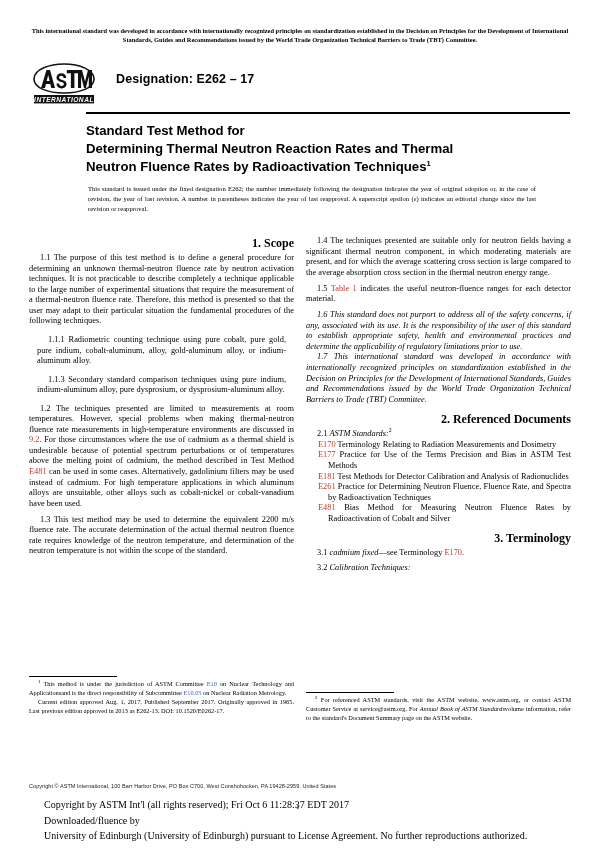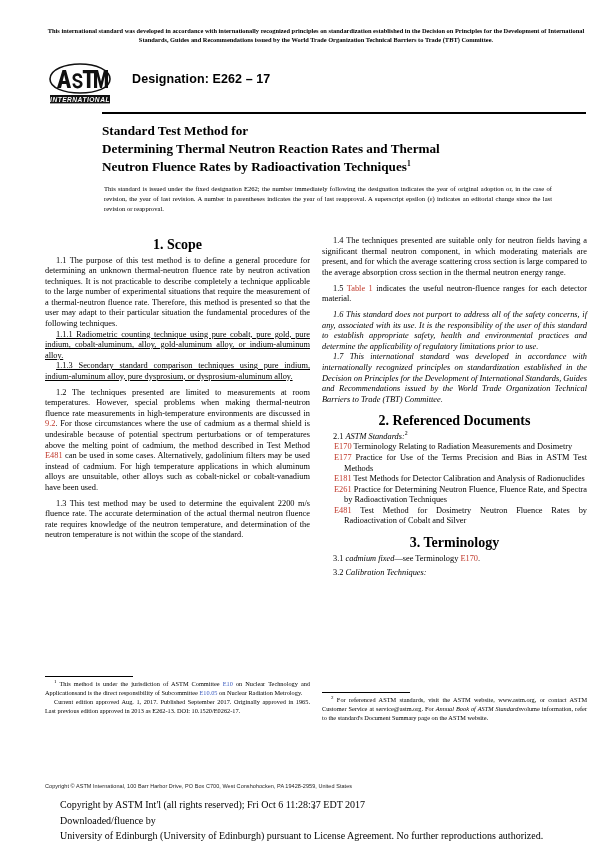--- a/index.html
+++ b/index.html
@@ -10,21 +10,21 @@
   body {
     width: 600px;
     height: 850px;
     position: relative;
     font-family: "Liberation Serif", "DejaVu Serif", serif;
     color: #000000;
     overflow: hidden;
   }
   .page {
     position: absolute;
-    left: 16px; top: 0;
+    left: 0; top: 0;
     width: 548px;
     height: 850px;
     box-sizing: border-box;
     padding: 0;
   }
 
   
   .tbt-note {
     position: absolute;
     left: 30px;
@@ -72,21 +72,21 @@
     height: 1.6px;
     background: #000;
   }
 
   
   .title-block {
     position: absolute;
     left: 86px;
     top: 122px;
     width: 470px;
-    font-family: Liberation Serif, serif;
+    font-family: Liberation Sans, sans-serif;
     font-weight: bold;
     font-size: 13.2px;
     line-height: 1.36;
   }
   .title-block sup {
     font-size: 7.5px;
     vertical-align: super;
     line-height: 0;
   }
 
@@ -108,39 +108,38 @@
     width: 265px;
     font-size: 8.35px;
     line-height: 1.265;
     text-align: justify;
   }
   .col-left  { left: 29px; }
   .col-right { left: 306px; font-family: Liberation Serif, serif; }
 
   .sec-head {
     font-weight: bold;
-    font-size: 14px;
+    font-size: 12px;
     margin: 0 0 2px 0;
-    text-align: center;
+    text-align: right;
     text-indent: 0;
   }
   .sec-head.spaced { margin-top: 7px; }
 
   p.para {
     margin: 0;
     text-indent: 11px;
     text-align: justify;
     hyphens: auto;
   }
   p.para.gap { margin-top: 5.5px; }
   p.sub {
-    margin: 0;
+    margin: 8px;
     text-indent: 11px;
     text-align: justify;
-    text-decoration: underline;
   }
   p.ital { font-style: italic; }
   p.subhead {
     margin: 0;
     text-indent: 11px;
     text-align: left;
   }
   p.subhead .it { font-style: italic; }
   p.subhead sup { font-size: 5.8px; vertical-align: super; line-height: 0; }
 
@@ -253,21 +252,21 @@
     <p class="para ital gap">1.6 This standard does not purport to address all of the safety concerns, if any, associated with its use. It is the responsibility of the user of this standard to establish appropriate safety, health and environmental practices and determine the applicability of regulatory limitations prior to use.</p>
     <p class="para ital">1.7 This international standard was developed in accordance with internationally recognized principles on standardization established in the Decision on Principles for the Development of International Standards, Guides and Recommendations issued by the World Trade Organization Technical Barriers to Trade (TBT) Committee.</p>
 
     <div class="sec-head spaced">2.  Referenced Documents</div>
     <p class="subhead"><span>2.1 </span><span class="it">ASTM Standards:</span><sup>2</sup></p>
 
     <p class="ref-item"><span class="lnk">E170</span><span> Terminology Relating to Radiation Measurements and Dosimetry</span></p>
     <p class="ref-item"><span class="lnk">E177</span><span> Practice for Use of the Terms Precision and Bias in ASTM Test Methods</span></p>
     <p class="ref-item"><span class="lnk">E181</span><span> Test Methods for Detector Calibration and Analysis of Radionuclides</span></p>
     <p class="ref-item"><span class="lnk">E261</span><span> Practice for Determining Neutron Fluence, Fluence Rate, and Spectra by Radioactivation Techniques</span></p>
-    <p class="ref-item"><span class="lnk">E481</span><span> Test Method for Dosimetry Neutron Fluence Rates by Radioactivation of Cobalt and Silver</span></p>
+    <p class="ref-item"><span class="lnk">E481</span><span> Bias Method for Measuring Neutron Fluence Rates by Radioactivation of Cobalt and Silver</span></p>
 
     <div class="sec-head spaced">3.  Terminology</div>
     <p class="subhead"><span>3.1 </span><span class="it">cadmium fixed</span><span>—see Terminology </span><span class="lnk">E170</span><span>.</span></p>
     <p class="subhead" style="margin-top:4px;"><span>3.2 </span><span class="it">Calibration Techniques:</span></p>
   </div>
 
   <div class="footnote fn-left">
     <div class="fn-rule"></div>
     <p><sup>1</sup><span> This method is under the jurisdiction of ASTM Committee </span><span class="lnk-blue">E10</span><span> on Nuclear Technology and Applicationsand is the direct responsibility of Subcommittee </span><span class="lnk-blue">E10.05</span><span> on Nuclear Radiation Metrology.</span></p>
     <p>Current edition approved Aug. 1, 2017. Published September 2017. Originally approved in 1965. Last previous edition approved in 2013 as E262-13. DOI: 10.1520/E0262-17.</p>

